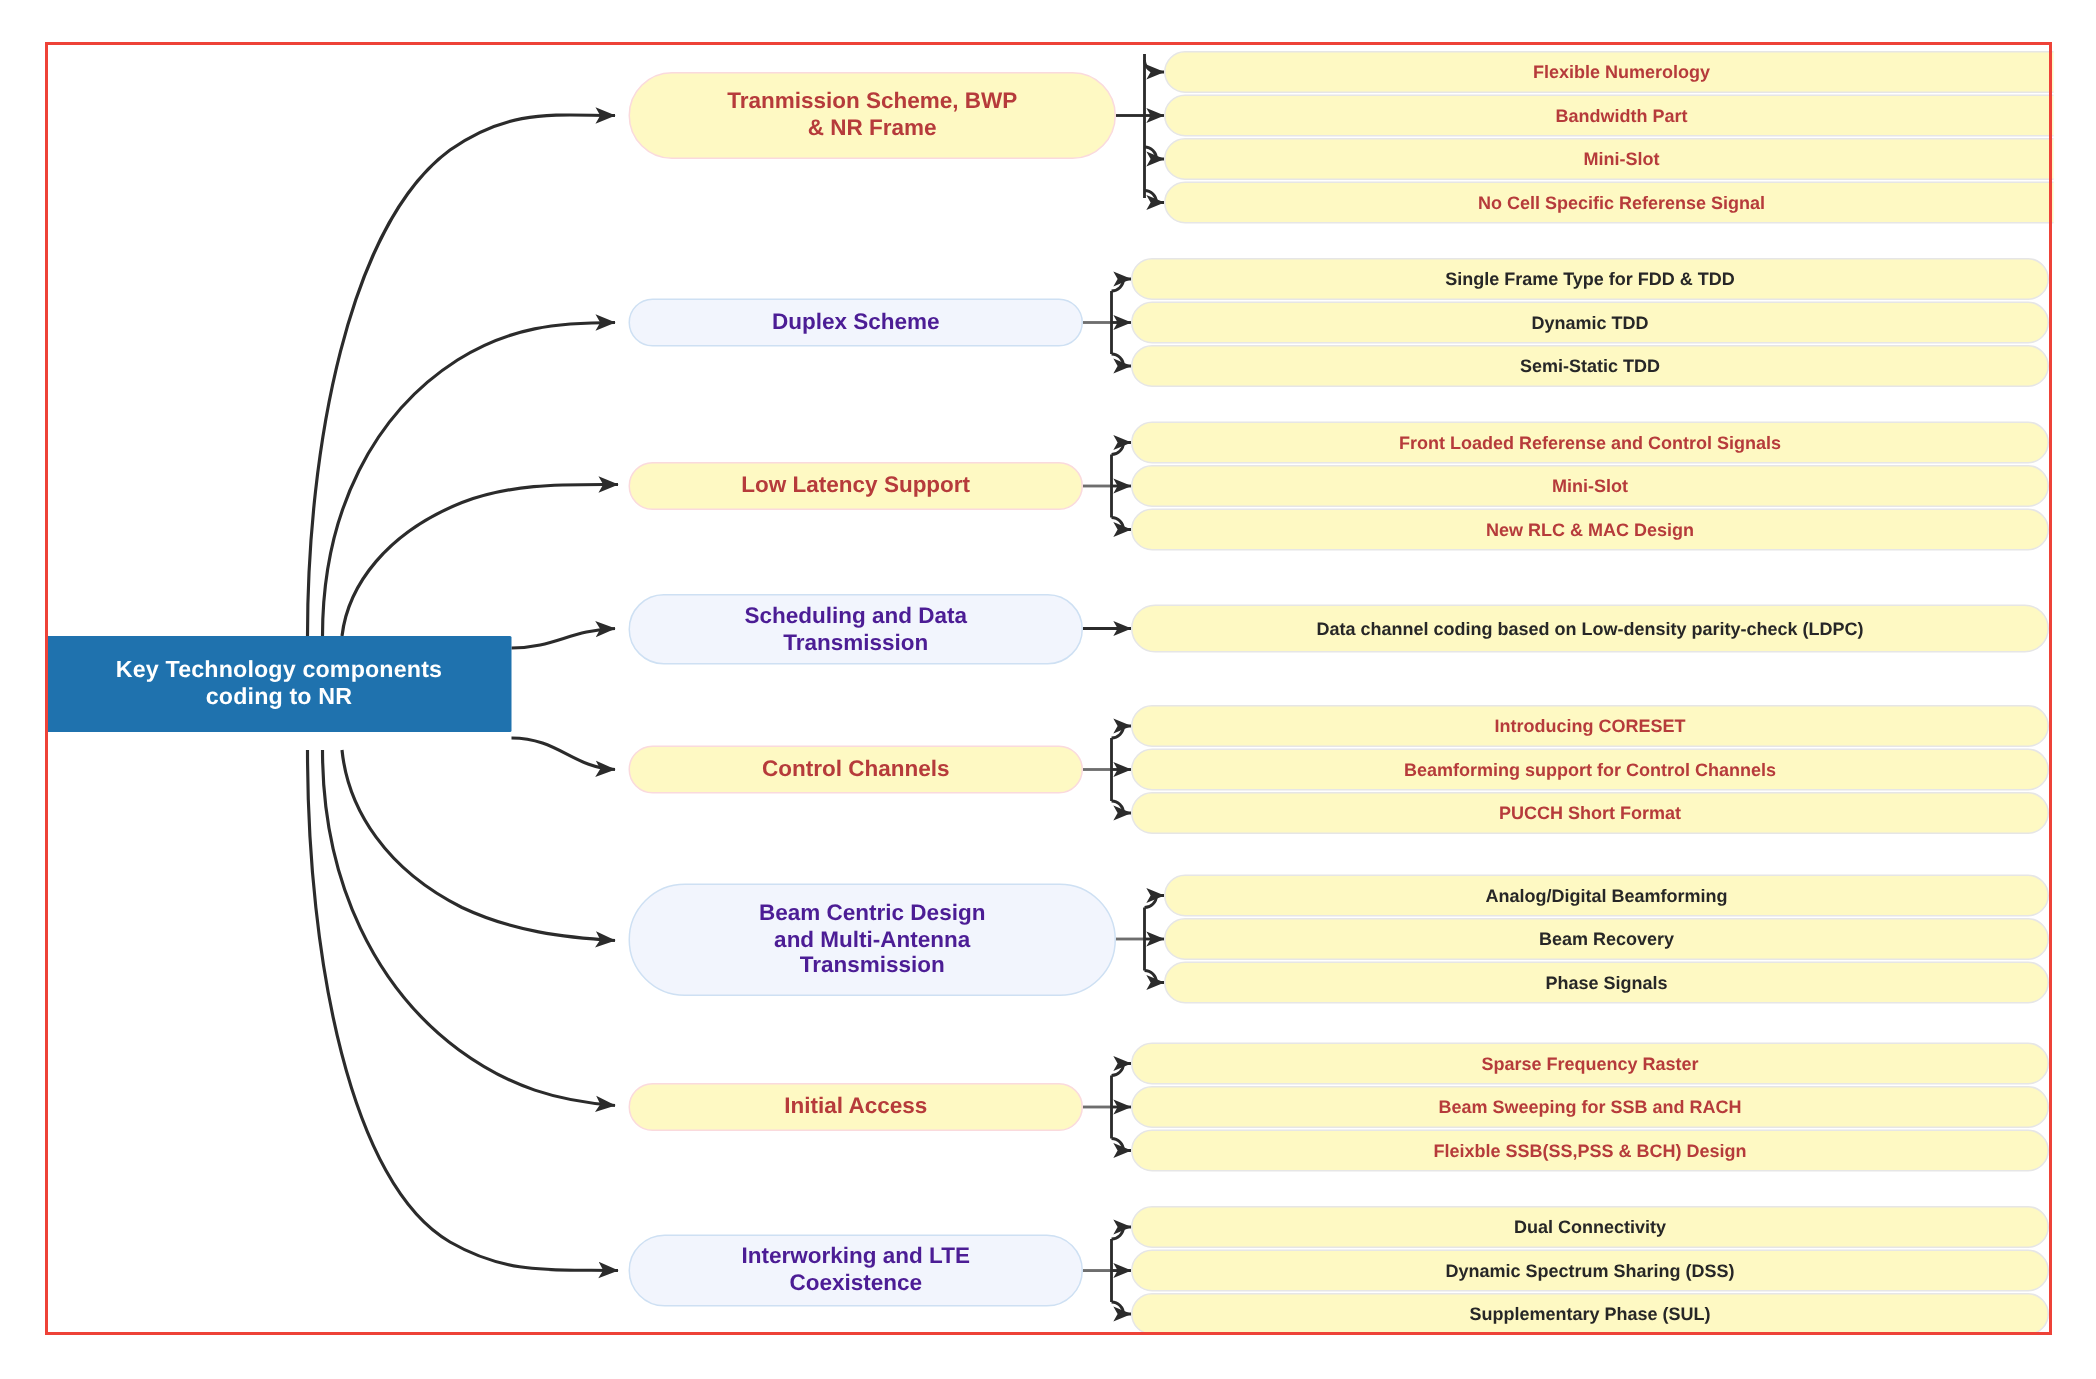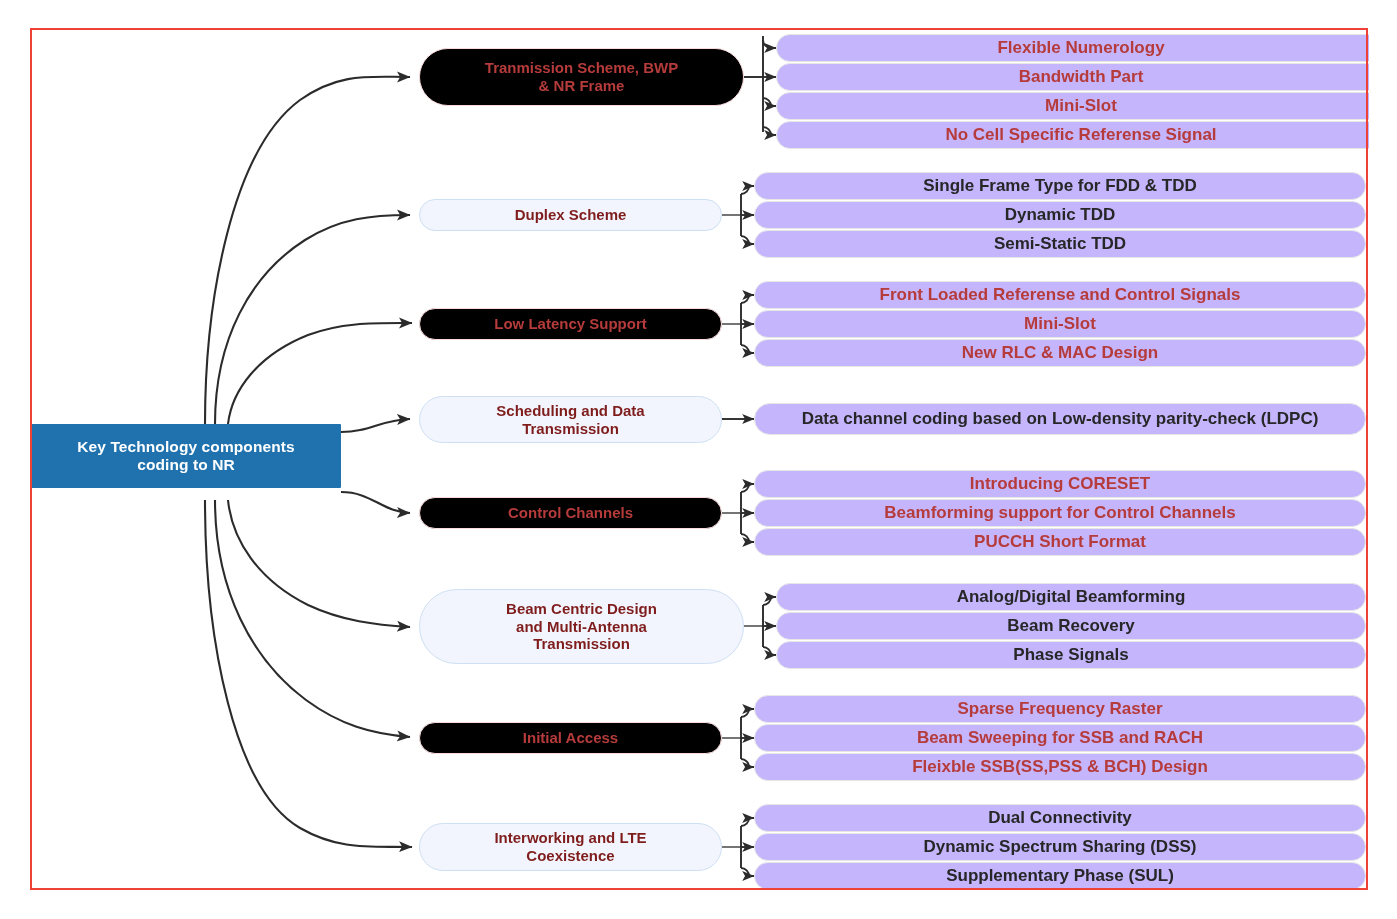--- a/index.html
+++ b/index.html
@@ -65,42 +65,42 @@
   }
 
   
   .branch {
     border-radius: 999px;
     font-size: 15px;
     font-weight: bold;
     padding: 0 14px;
   }
   .branch.pink {
-    background: #000000;
+    background: #fef9c3;
     border: 1.6px solid #fadadd;
     color: #b63b3b;
     text-align: center;
   }
   .branch.blue {
     background: #f2f5fd;
     border: 1.6px solid #cee0f3;
-    color: #7f1d1d;
+    color: #4c1d95;
   }
 
   
   .leaf {
     position: absolute;
     box-sizing: border-box;
-    background: #c4b5fd;
+    background: #fef9c3;
     border: 1.3px solid #e6e6e6;
     border-radius: 999px;
     display: flex;
     align-items: center;
     justify-content: center;
-    font-size: 17px;
+    font-size: 12px;
     font-weight: bold;
     padding: 0 16px;
     white-space: nowrap;
   }
   .leaf.pink  { color: #b63b3b; }
   .leaf.dark  { color: #272727; }
 </style>
 </head>
 <body>
 

